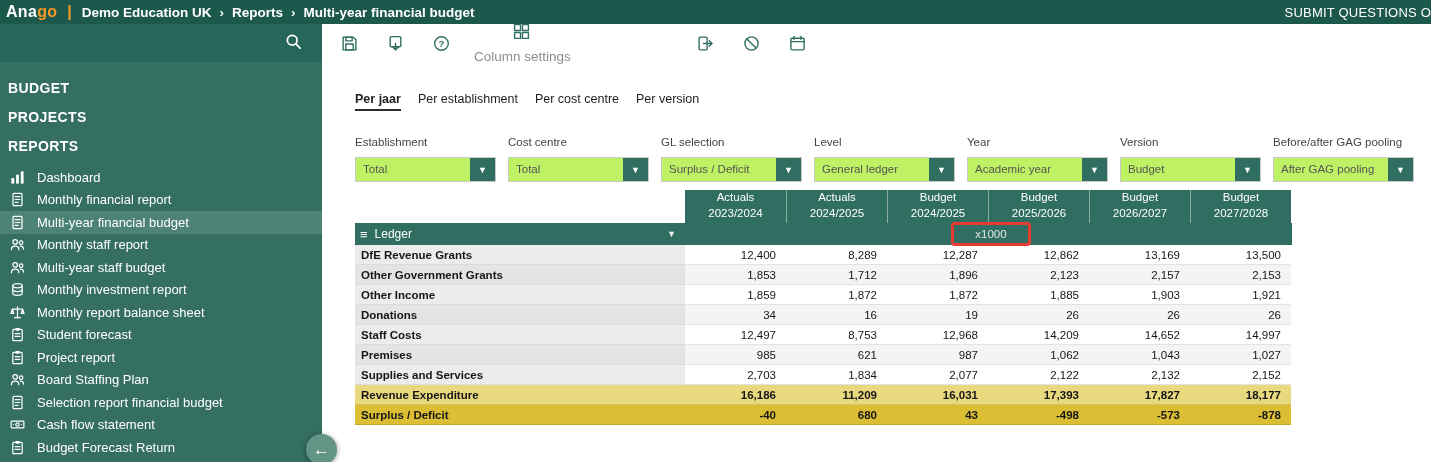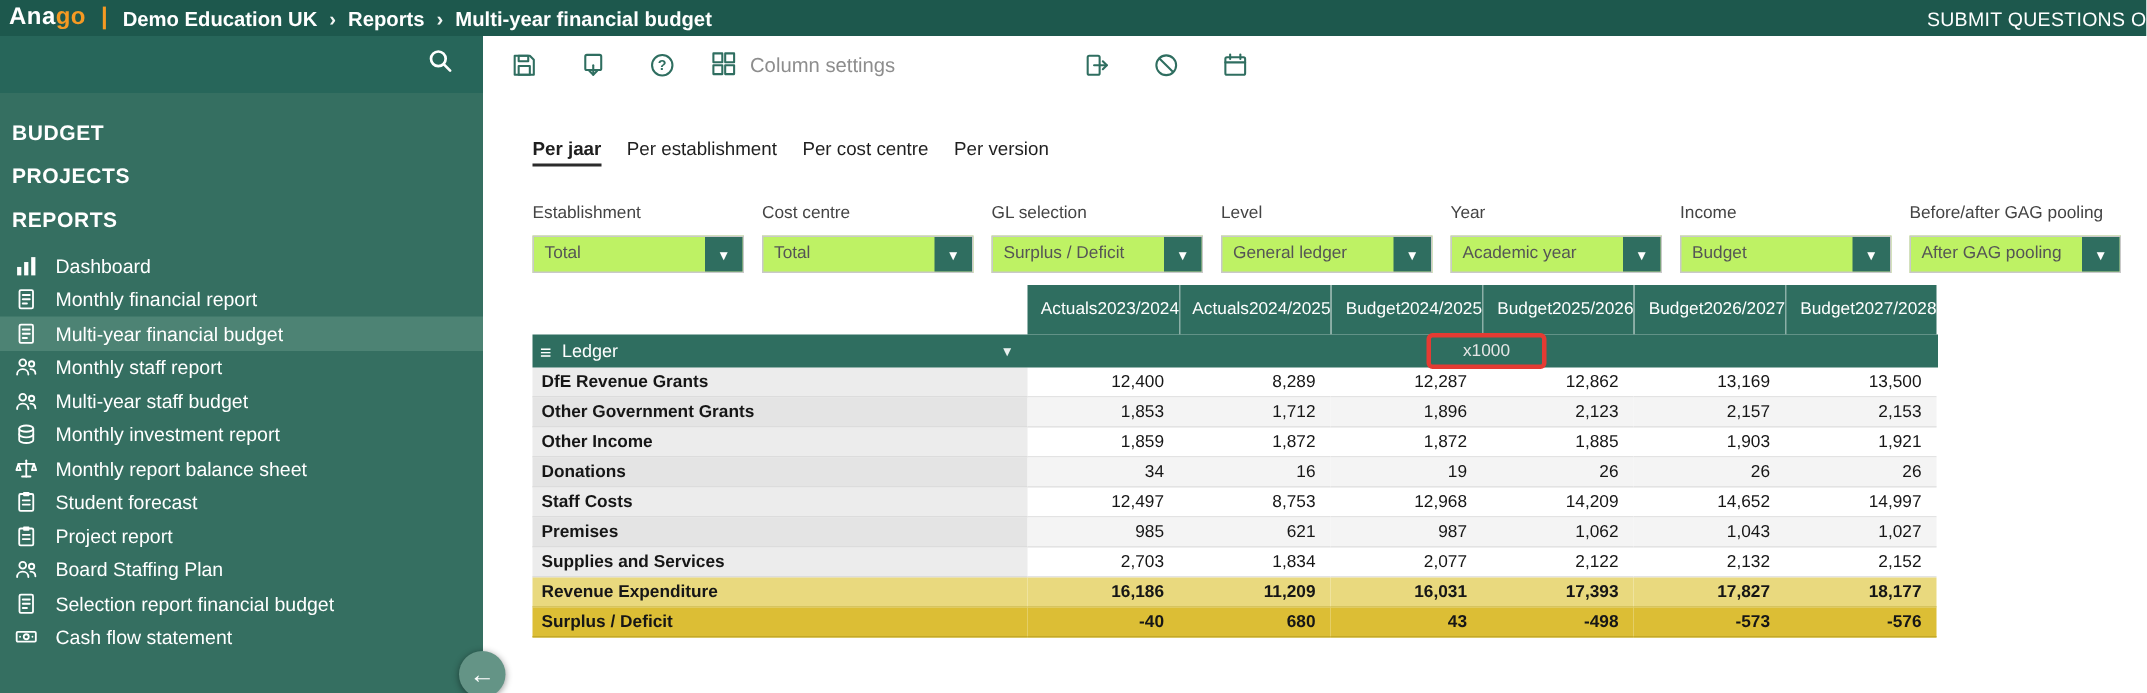--- a/index.html
+++ b/index.html
@@ -18,21 +18,21 @@
   .top-right { margin-left:auto; font-size:13px; letter-spacing:.2px; white-space:nowrap; overflow:hidden; max-width:162px; cursor:pointer; }
 
   
   .search-strip { position:absolute; top:24px; left:0; width:322px; height:38px; background:#27665a; color:#fff;
                   display:flex; align-items:center; justify-content:flex-end; padding-right:20px; }
   .search-strip svg { width:17px; height:17px; }
   .toolbar { position:absolute; top:24px; left:322px; right:0; height:38px; background:#fff;
              display:flex; align-items:center; padding-left:12px; color:#2f6e60; }
   .tool-btn { width:30px; height:30px; display:flex; align-items:center; justify-content:center; margin-right:16px; cursor:pointer; }
   .tool-btn svg { width:17px; height:17px; }
-  .col-settings { display:flex; align-items:center; gap:8px; margin:0 120px 0 2px; cursor:pointer; }
+  .col-settings { display:flex; align-items:center; gap:8px; margin:0 120px 0 2px; cursor:pointer;flex-direction:column; }
   .col-settings .cs-icon { width:18px; height:18px; display:flex; }
   .col-settings .cs-icon svg { width:17px; height:17px; }
   .col-settings .label { color:#8d8d8d; font-size:13.5px; }
 
   
   .sidebar { position:absolute; top:62px; bottom:0; left:0; width:322px; background:#356f61; color:#fff; padding-top:12px; overflow:hidden; }
   .side-section { height:29px; line-height:29px; padding-left:8px; font-size:14px; font-weight:bold; letter-spacing:.4px; cursor:pointer; }
   .side-menu { margin-top:5px; }
   .side-item { height:22.5px; display:flex; align-items:center; gap:11px; padding-left:10px; font-size:13px; cursor:pointer; }
   .side-item.active { background:#4d8374; }
@@ -51,22 +51,22 @@
   .filters { position:absolute; left:355px; top:136px; display:flex; }
   .filter { width:141px; margin-right:12px; }
   .filter-label { font-size:11.5px; color:#444; margin-bottom:9px; white-space:nowrap; }
   .filter-box { height:25px; border:1px solid #c9c9c9; display:flex; align-items:stretch; background:#bef264; cursor:pointer; }
   .filter-value { flex:1; font-size:11.5px; color:#555; line-height:23px; padding-left:7px; overflow:hidden; white-space:nowrap; }
   .filter-btn { width:25px; background:#2f6e60; color:#fff; display:flex; align-items:center; justify-content:center; font-size:9px; }
 
   
   .pivot { position:absolute; left:355px; top:190px; width:937px; font-size:11.5px; }
   .thead { display:flex; margin-left:330px; }
-  .th { width:101px; height:33px; background:#2f6e60; color:#fff; display:flex; flex-direction:row;
-        align-items:center; justify-content:flex-end; line-height:1.35; border-left:1px solid rgba(255,255,255,.45); }
+  .th { width:101px; height:33px; background:#2f6e60; color:#fff; display:flex; flex-direction:column;
+        align-items:center; justify-content:flex-start; line-height:1.35; border-left:1px solid rgba(255,255,255,.45); }
   .th:first-child { border-left:none; }
   .ledger-row { display:flex; align-items:center; height:22px; background:#2f6e60; color:#fff; position:relative; }
   .ledger-cell { width:330px; display:flex; align-items:center; gap:7px; padding-left:5px; font-size:12px; cursor:pointer; }
   .hamburger { font-size:13px; }
   .ledger-caret { margin-left:auto; padding-right:9px; font-size:9px; opacity:.9; }
   .unit-box { position:absolute; left:596px; top:-1px; height:24px; min-width:80px; display:flex; align-items:center; justify-content:center;
               border:3px solid #e43b33; border-radius:4px; color:#e5e5e5; }
   .tr { display:flex; height:20px; }
   .tr .td-label { width:330px; display:flex; align-items:center; padding-left:6px; font-weight:bold; color:#161616;
                   background:#ececec; border-bottom:1px solid #dcdcdc; }
@@ -287,20 +287,31 @@
         <span class="side-icon">
           <svg viewBox="0 0 16 16" fill="none" stroke="currentColor" stroke-width="1.3" stroke-linecap="round" stroke-linejoin="round">
             <rect x="1.2" y="4.5" width="13.6" height="7" rx="0.8"></rect>
             <circle cx="8" cy="8" r="1.8"></circle>
             <line x1="3.6" y1="8" x2="3.61" y2="8"></line>
             <line x1="12.4" y1="8" x2="12.41" y2="8"></line>
           </svg>
         </span>
         <span>Cash flow statement</span>
       </div>
+      <div class="side-item">
+        <span class="side-icon">
+          <svg viewBox="0 0 16 16" fill="none" stroke="currentColor" stroke-width="1.3" stroke-linecap="round" stroke-linejoin="round">
+            <rect x="3" y="2.5" width="10" height="12" rx="1"></rect>
+            <rect x="5.8" y="1" width="4.4" height="3" rx="0.5" fill="currentColor" stroke="none"></rect>
+            <line x1="5.5" y1="7" x2="10.5" y2="7"></line>
+            <line x1="5.5" y1="10" x2="10.5" y2="10"></line>
+          </svg>
+        </span>
+        <span>Budget Forecast Return</span>
+      </div>
     </div>
 </div>
 <div class="collapse-btn">
   <span>←</span>
 </div>
 
 <div class="tabs">
     <div class="tab active">Per jaar</div>
     <div class="tab">Per establishment</div>
     <div class="tab">Per cost centre</div>
@@ -346,21 +357,21 @@
     <div class="filter">
       <div class="filter-label">Year</div>
       <div class="filter-box">
         <div class="filter-value">Academic year</div>
         <div class="filter-btn">
           <span>▼</span>
         </div>
       </div>
     </div>
     <div class="filter">
-      <div class="filter-label">Income</div>
+      <div class="filter-label">Version</div>
       <div class="filter-box">
         <div class="filter-value">Budget</div>
         <div class="filter-btn">
           <span>▼</span>
         </div>
       </div>
     </div>
     <div class="filter">
       <div class="filter-label">Before/after GAG pooling</div>
       <div class="filter-box">
@@ -482,16 +493,16 @@
         <div class="td">17,827</div>
         <div class="td">18,177</div>
       </div>
       <div class="tr total">
         <div class="td-label">Surplus / Deficit</div>
         <div class="td">-40</div>
         <div class="td">680</div>
         <div class="td">43</div>
         <div class="td">-498</div>
         <div class="td">-573</div>
-        <div class="td">-576</div>
+        <div class="td">-878</div>
       </div>
     </div>
 </div>
 
 </body></html>

